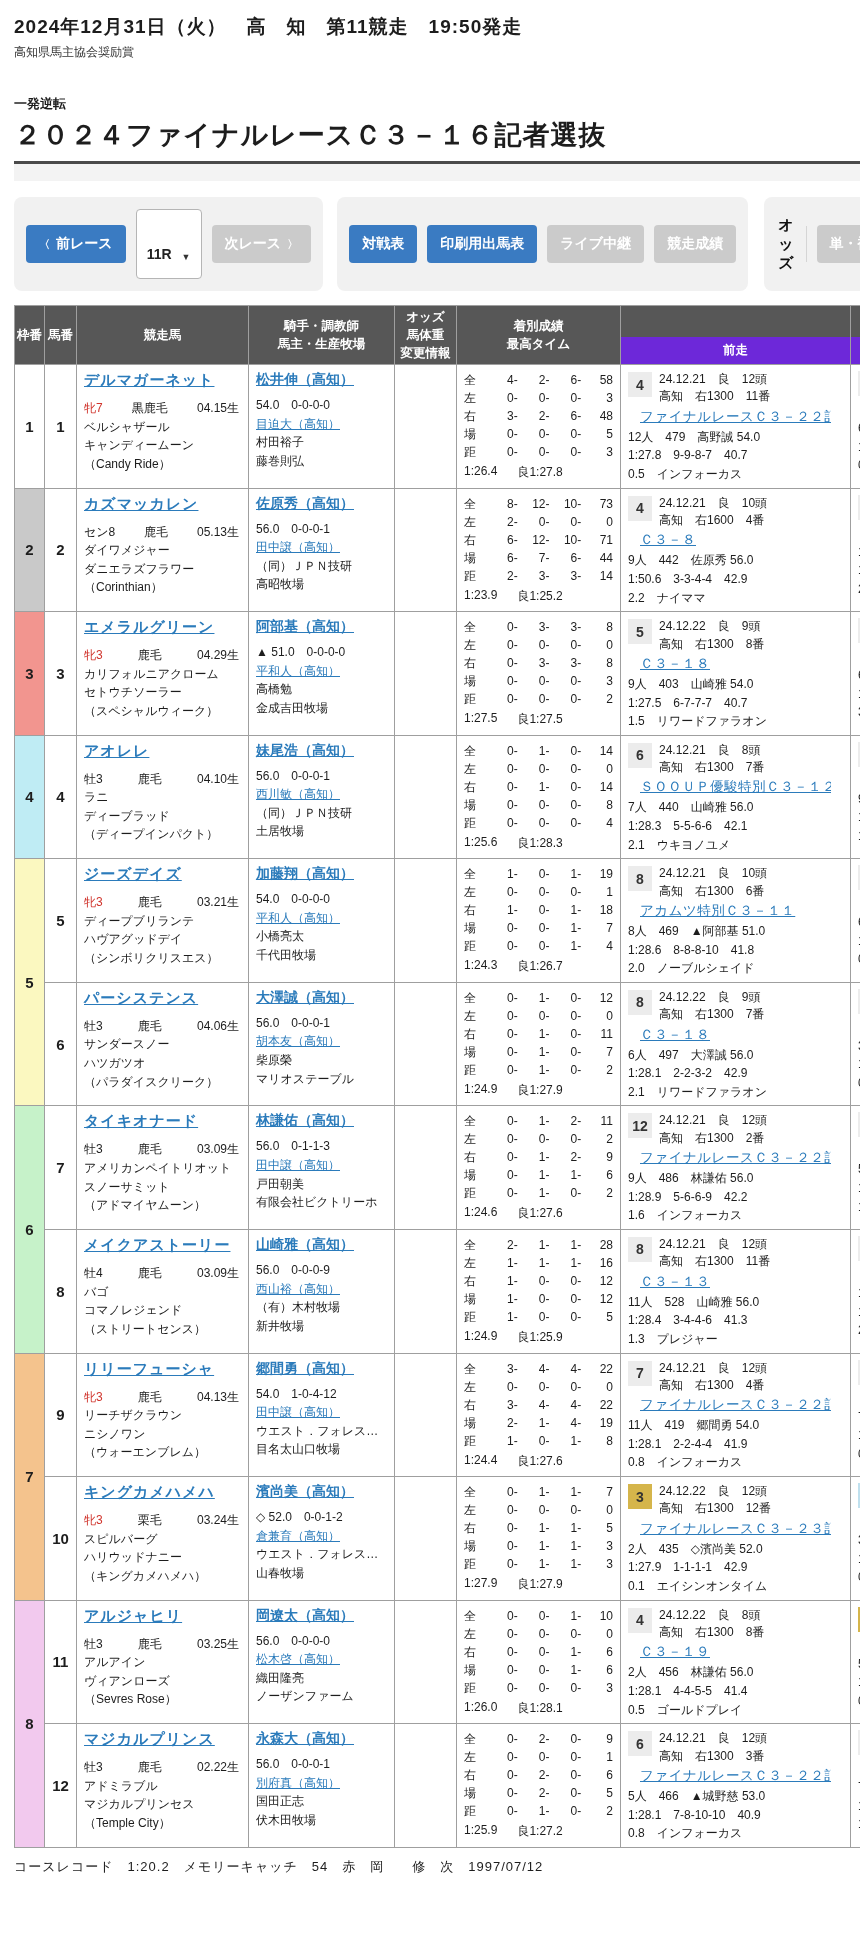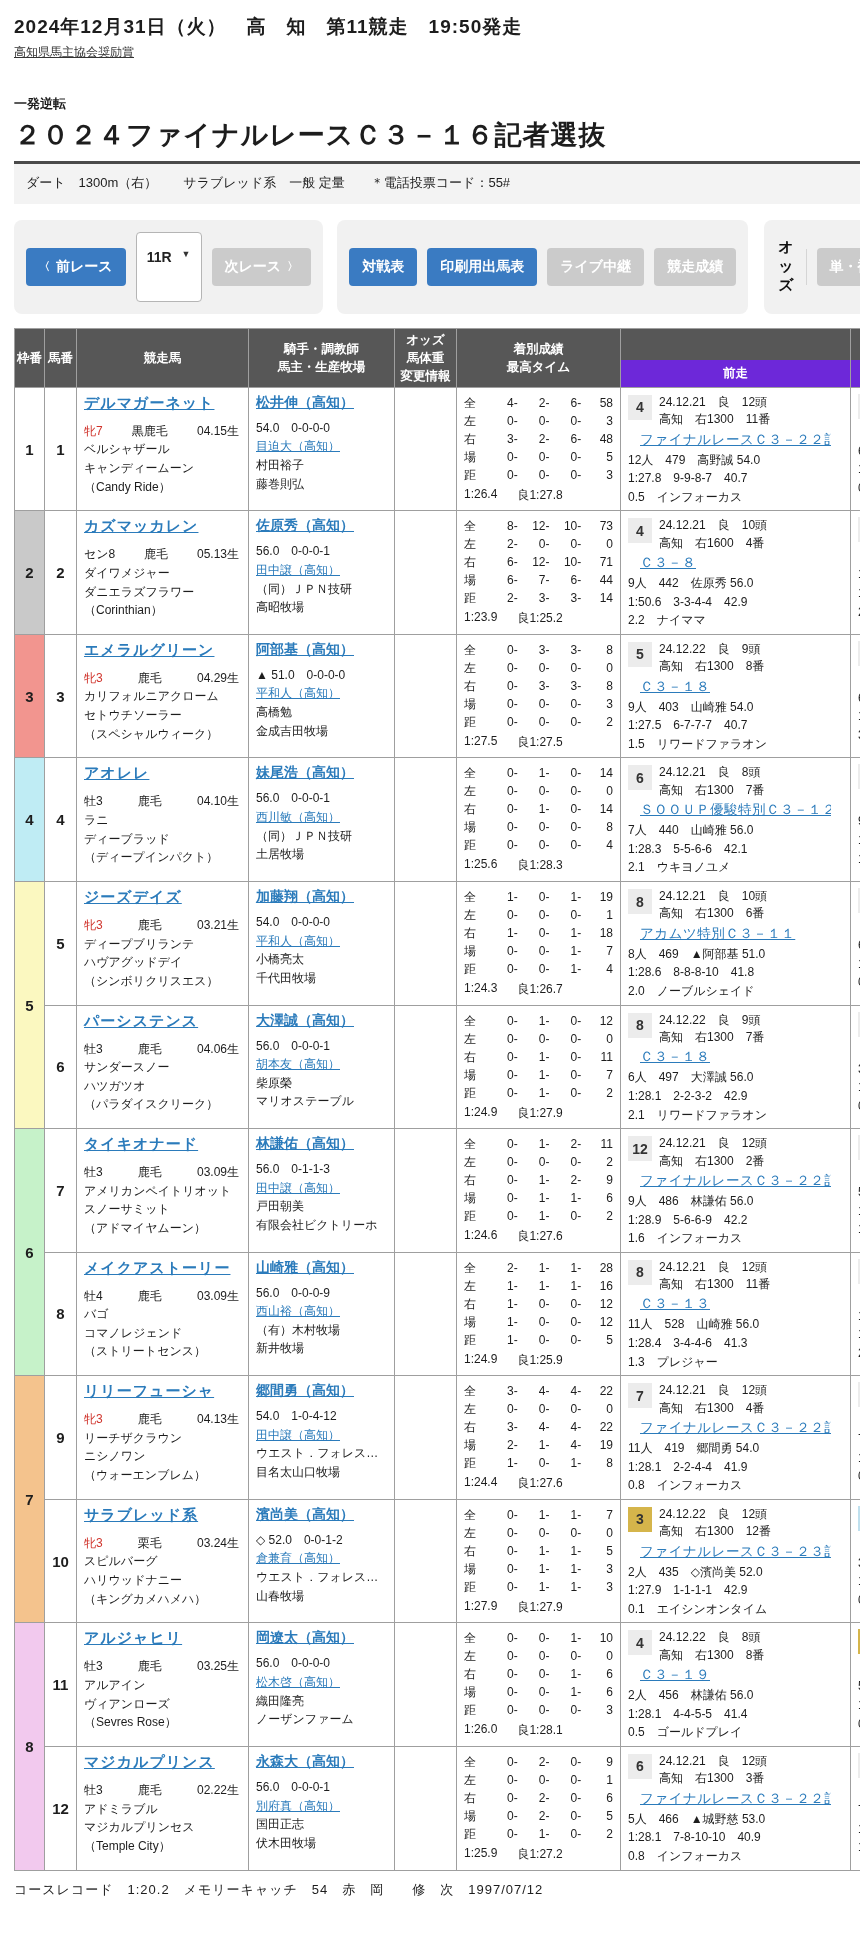--- a/index.html
+++ b/index.html
@@ -2,36 +2,36 @@
 <html><head>
 <meta charset="utf-8">
 <style>
   html,body{margin:0;padding:0;background:#fff;color:#1d1d1d;
     font-family:"Liberation Sans","DejaVu Sans",sans-serif;}
   .page{position:relative;width:860px;height:1944px;overflow:hidden;background:#fff;}
   .inner{padding:8px 0 0 14px;}
 
   
   .dateline{font-size:19px;font-weight:bold;letter-spacing:1px;margin:6px 0 4px;}
-  .subtitle{font-size:12px;color:#333;margin:0 0 34px;text-decoration:underline;}
+  .subtitle{font-size:12px;color:#333;margin:0 0 34px;}
   .catch{font-size:13px;font-weight:bold;margin:7px 0 4px;}
   .racetitle{font-size:27px;font-weight:bold;letter-spacing:1px;margin:0 0 8px;}
   .titlerule{width:846px;border-bottom:3px solid #4a4a4a;margin-bottom:0;}
   .infobox{width:846px;box-sizing:border-box;background:#f3f3f3;padding:8px 12px 9px;
     font-size:13px;line-height:1.75;}
 
   
   .navbar{display:flex;gap:14px;margin:16px 0 14px;align-items:stretch;}
   .navgroup{background:#f1f1f1;border-radius:8px;padding:12px;display:flex;align-items:center;gap:10px;}
   .btn{display:inline-flex;align-items:center;gap:6px;border-radius:4px;font-size:14px;font-weight:bold;
     padding:0 13px;height:38px;color:#fff;white-space:nowrap;cursor:pointer;border:none;}
   .btn .chev{font-size:11px;}
   .btn-blue{background:#3a7bc2;}
   .btn-gray{background:#cbcbcb;}
-  .selectbox{display:inline-flex;align-items:flex-start;gap:10px;background:#fff;border:1px solid #b5b5b5;
+  .selectbox{display:inline-flex;align-items:flex-end;gap:10px;background:#fff;border:1px solid #b5b5b5;
     border-radius:4px;height:36px;padding:16px 10px;font-size:14px;font-weight:bold;color:#222;cursor:pointer;}
   .selectbox .caret{font-size:9px;color:#333;}
   .oddsgroup{margin-left:2px;}
   .odds-label{font-size:15px;font-weight:bold;color:#101010;padding:0 2px;}
   .vdiv{width:1px;height:36px;background:#d5d5d5;}
 
   
   .tablewrap{width:846px;overflow:hidden;}
   table.race{border-collapse:collapse;table-layout:fixed;width:916px;font-size:12px;}
   table.race th,table.race td{border:1px solid #9f9f9f;}
@@ -74,21 +74,20 @@
   <div class="inner">
 
     <div class="dateline">2024年12月31日（火）　高　知　第11競走　19:50発走</div>
     <div class="subtitle">高知県馬主協会奨励賞</div>
 
     <div class="catch">一発逆転</div>
     <div class="racetitle">２０２４ファイナルレースＣ３－１６記者選抜</div>
     <div class="titlerule"></div>
 
     <div class="infobox">
-      <div>ダート　1300m（右）　　サラブレッド系　一般 定量　　＊電話投票コード：55#</div>
     </div>
 
     <div class="navbar">
       <div class="navgroup">
         <button class="btn btn-blue">
           <span class="chev">〈</span>
           <span>前レース</span>
         </button>
         <div class="selectbox">
           <span>11R</span>
@@ -794,21 +793,21 @@
               <td class="cell ncell">
                 <div class="sliverbadge" style="background: rgb(236, 236, 236);"></div>
                 <a class="prevrace link">Ｃ</a>
                 <div class="prevline">7,</div>
                 <div class="prevline">1:</div>
                 <div class="prevline">0.</div>
               </td>
             </tr>
             <tr class="hrow">
               <td class="num">10</td>
-              <td class="cell"><a class="horse-name link">サラブレッド系</a><div class="sexline">
+              <td class="cell"><a class="horse-name link">キングカメハメハ</a><div class="sexline">
                   <span class="sex red">牝3</span>
                   <span>栗毛</span>
                   <span>03.24生</span>
                 </div><div class="pl">スピルバーグ</div><div class="pl">ハリウッドナニー</div><div class="pl">（キングカメハメハ）</div></td>
               <td class="cell"><a class="jockey link">濱尚美（高知）</a><div class="pl">◇ 52.0　0-0-1-2</div><a class="pl link trainer">倉兼育（高知）</a><div class="pl">ウエスト．フォレス…</div><div class="pl">山春牧場</div></td>
               <td class="cell"></td>
               <td class="cell">
                 <div class="statrow">
                   <span class="lb">全</span>
                   <span class="v">0-</span>

